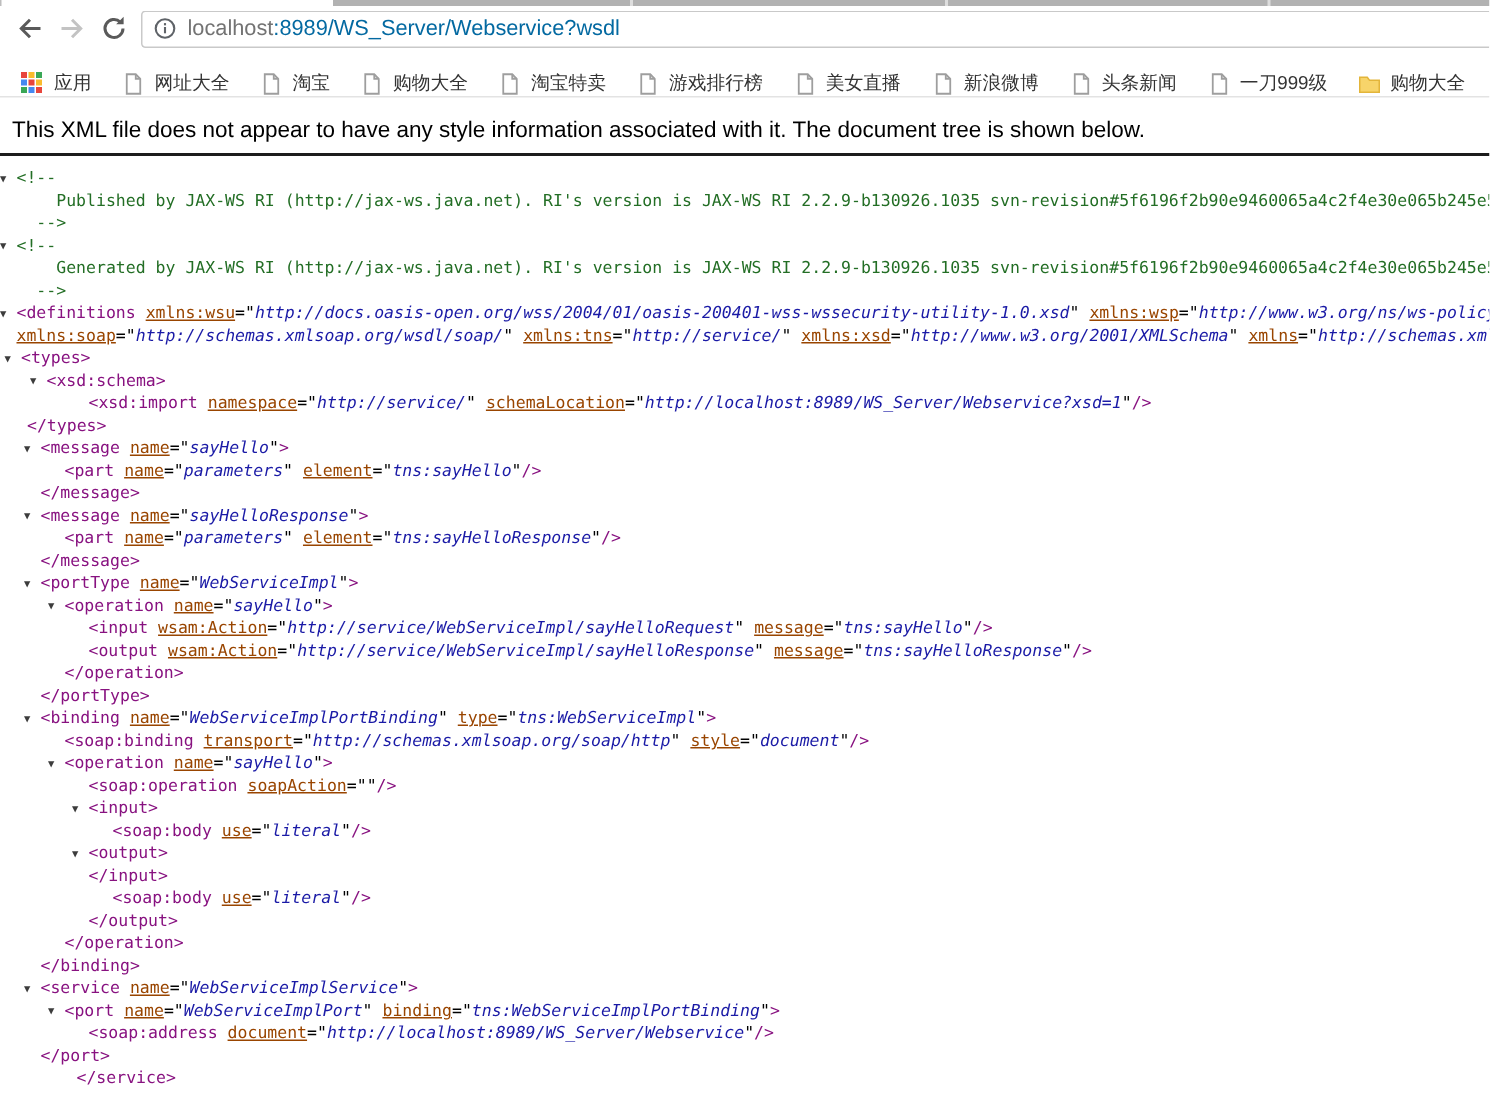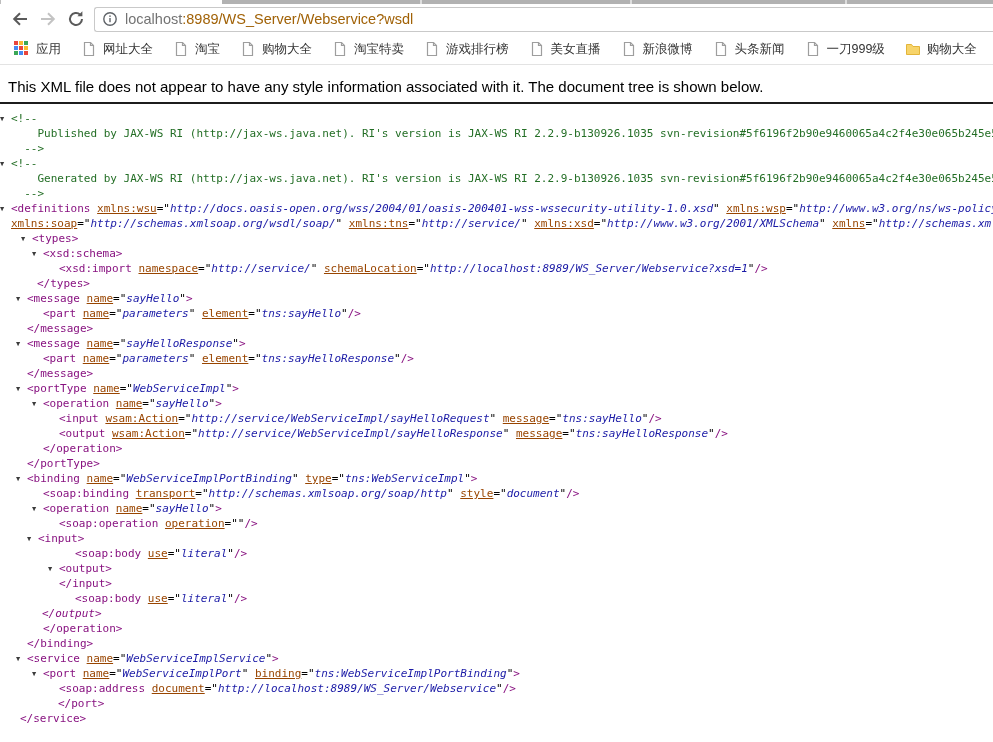--- a/index.html
+++ b/index.html
@@ -9,23 +9,23 @@
   .tabstrip .bg-tabs{position:absolute;left:222px;right:0;top:0;height:4px;background:#b2b2b2;}
   .tabstrip .sep{position:absolute;top:0;width:2px;height:4px;background:#dedede;}
   .tabstrip .active-edge{position:absolute;left:0;top:0;width:7px;height:4px;border-left:1px solid #bdbdbd;}
   
   .toolbar{display:flex;align-items:center;height:30px;padding-left:6px;background:#fff;}
   .nav-btn{width:28px;height:28px;display:flex;align-items:center;justify-content:center;flex:0 0 auto;}
   .addr{flex:1;display:flex;align-items:center;height:23px;margin-left:4px;border:1px solid #c9c9c9;
     border-right:none;border-radius:3px 0 0 3px;padding-left:7px;min-width:0;}
   .addr .url{font-size:14.5px;margin-left:7px;white-space:nowrap;overflow:hidden;}
   .url-host{color:#737373;}
-  .url-rest{color:#a16207;}
-  
-  .bookmarks{display:flex;align-items:center;height:30px;border-bottom:1px solid #e3e3e3;
+  .url-rest{color:#0369a1;}
+  
+  .bookmarks{display:flex;align-items:flex-end;height:30px;border-bottom:1px solid #e3e3e3;
     padding-left:4px;overflow:hidden;background:#fff;}
   .bm{display:flex;align-items:center;gap:6px;padding:0 10px;font-size:12.5px;color:#333;
     white-space:nowrap;flex:0 0 auto;}
   .bm .ic{width:16px;height:16px;display:inline-flex;flex:0 0 auto;}
   
   .apps-grid{display:grid;grid-template-columns:repeat(3,4px);grid-template-rows:repeat(3,4px);gap:1px;}
   .apps-grid i{display:block;}
   
   .notice{font-size:15px;color:#000;padding:13px 8px 7px 8px;}
   .rule{border:none;border-top:2px solid #1c1c1c;margin:0;}
@@ -192,46 +192,46 @@
 <hr class="rule">
 <div class="xml">
     <div class="line" style="padding-left: 11px;"><span class="arrow">▼</span><span class="c-com">&lt;!--</span></div>
     <div class="line" style="padding-left: 11px;"><span class="c-com">    Published by JAX-WS RI (http://jax-ws.java.net). RI's version is JAX-WS RI 2.2.9-b130926.1035 svn-revision#5f6196f2b90e9460065a4c2f4e30e065b245e51e</span></div>
     <div class="line" style="padding-left: 11px;"><span class="c-com">  --&gt;</span></div>
     <div class="line" style="padding-left: 11px;"><span class="arrow">▼</span><span class="c-com">&lt;!--</span></div>
     <div class="line" style="padding-left: 11px;"><span class="c-com">    Generated by JAX-WS RI (http://jax-ws.java.net). RI's version is JAX-WS RI 2.2.9-b130926.1035 svn-revision#5f6196f2b90e9460065a4c2f4e30e065b245e51e</span></div>
     <div class="line" style="padding-left: 11px;"><span class="c-com">  --&gt;</span></div>
     <div class="line" style="padding-left: 11px;"><span class="arrow">▼</span><span class="c-tag">&lt;definitions</span><span class="c-pln"> </span><span class="c-att">xmlns:wsu</span><span class="c-pln">="</span><span class="c-val">http://docs.oasis-open.org/wss/2004/01/oasis-200401-wss-wssecurity-utility-1.0.xsd</span><span class="c-pln">" </span><span class="c-att">xmlns:wsp</span><span class="c-pln">="</span><span class="c-val">http://www.w3.org/ns/ws-policy</span></div>
     <div class="line" style="padding-left: 11px;"><span class="c-att">xmlns:soap</span><span class="c-pln">="</span><span class="c-val">http://schemas.xmlsoap.org/wsdl/soap/</span><span class="c-pln">" </span><span class="c-att">xmlns:tns</span><span class="c-pln">="</span><span class="c-val">http://service/</span><span class="c-pln">" </span><span class="c-att">xmlns:xsd</span><span class="c-pln">="</span><span class="c-val">http://www.w3.org/2001/XMLSchema</span><span class="c-pln">" </span><span class="c-att">xmlns</span><span class="c-pln">="</span><span class="c-val">http://schemas.xmlsoap.org/wsdl/</span></div>
-    <div class="line" style="padding-left: 14px; margin-left: 18px;"><span class="arrow">▼</span><span class="c-tag">&lt;types&gt;</span></div>
-    <div class="line" style="padding-left: 43px;"><span class="arrow">▼</span><span class="c-tag">&lt;xsd:schema&gt;</span></div>
+    <div class="line" style="padding-left: 14px;"><span class="arrow">▼</span><span class="c-tag">&lt;types&gt;</span></div>
+    <div class="line" style="padding-left: 31px;"><span class="arrow">▼</span><span class="c-tag">&lt;xsd:schema&gt;</span></div>
     <div class="line" style="padding-left: 59px;"><span class="c-tag">&lt;xsd:import</span><span class="c-pln"> </span><span class="c-att">namespace</span><span class="c-pln">="</span><span class="c-val">http://service/</span><span class="c-pln">" </span><span class="c-att">schemaLocation</span><span class="c-pln">="</span><span class="c-val">http://localhost:8989/WS_Server/Webservice?xsd=1</span><span class="c-pln">"</span><span class="c-tag">/&gt;</span></div>
-    <div class="line" style="padding-left: 37px;"><span class="c-tag">&lt;/types&gt;</span></div>
+    <div class="line" style="padding-left: 18px;"><span class="c-tag">&lt;/types&gt;</span></div>
     <div class="line" style="padding-left: 27px;"><span class="arrow">▼</span><span class="c-tag">&lt;message</span><span class="c-pln"> </span><span class="c-att">name</span><span class="c-pln">="</span><span class="c-val">sayHello</span><span class="c-pln">"</span><span class="c-tag">&gt;</span></div>
     <div class="line" style="padding-left: 43px;"><span class="c-tag">&lt;part</span><span class="c-pln"> </span><span class="c-att">name</span><span class="c-pln">="</span><span class="c-val">parameters</span><span class="c-pln">" </span><span class="c-att">element</span><span class="c-pln">="</span><span class="c-val">tns:sayHello</span><span class="c-pln">"</span><span class="c-tag">/&gt;</span></div>
     <div class="line" style="padding-left: 27px;"><span class="c-tag">&lt;/message&gt;</span></div>
     <div class="line" style="padding-left: 27px;"><span class="arrow">▼</span><span class="c-tag">&lt;message</span><span class="c-pln"> </span><span class="c-att">name</span><span class="c-pln">="</span><span class="c-val">sayHelloResponse</span><span class="c-pln">"</span><span class="c-tag">&gt;</span></div>
     <div class="line" style="padding-left: 43px;"><span class="c-tag">&lt;part</span><span class="c-pln"> </span><span class="c-att">name</span><span class="c-pln">="</span><span class="c-val">parameters</span><span class="c-pln">" </span><span class="c-att">element</span><span class="c-pln">="</span><span class="c-val">tns:sayHelloResponse</span><span class="c-pln">"</span><span class="c-tag">/&gt;</span></div>
     <div class="line" style="padding-left: 27px;"><span class="c-tag">&lt;/message&gt;</span></div>
     <div class="line" style="padding-left: 27px;"><span class="arrow">▼</span><span class="c-tag">&lt;portType</span><span class="c-pln"> </span><span class="c-att">name</span><span class="c-pln">="</span><span class="c-val">WebServiceImpl</span><span class="c-pln">"</span><span class="c-tag">&gt;</span></div>
     <div class="line" style="padding-left: 43px;"><span class="arrow">▼</span><span class="c-tag">&lt;operation</span><span class="c-pln"> </span><span class="c-att">name</span><span class="c-pln">="</span><span class="c-val">sayHello</span><span class="c-pln">"</span><span class="c-tag">&gt;</span></div>
     <div class="line" style="padding-left: 59px;"><span class="c-tag">&lt;input</span><span class="c-pln"> </span><span class="c-att">wsam:Action</span><span class="c-pln">="</span><span class="c-val">http://service/WebServiceImpl/sayHelloRequest</span><span class="c-pln">" </span><span class="c-att">message</span><span class="c-pln">="</span><span class="c-val">tns:sayHello</span><span class="c-pln">"</span><span class="c-tag">/&gt;</span></div>
     <div class="line" style="padding-left: 59px;"><span class="c-tag">&lt;output</span><span class="c-pln"> </span><span class="c-att">wsam:Action</span><span class="c-pln">="</span><span class="c-val">http://service/WebServiceImpl/sayHelloResponse</span><span class="c-pln">" </span><span class="c-att">message</span><span class="c-pln">="</span><span class="c-val">tns:sayHelloResponse</span><span class="c-pln">"</span><span class="c-tag">/&gt;</span></div>
     <div class="line" style="padding-left: 43px;"><span class="c-tag">&lt;/operation&gt;</span></div>
     <div class="line" style="padding-left: 27px;"><span class="c-tag">&lt;/portType&gt;</span></div>
     <div class="line" style="padding-left: 27px;"><span class="arrow">▼</span><span class="c-tag">&lt;binding</span><span class="c-pln"> </span><span class="c-att">name</span><span class="c-pln">="</span><span class="c-val">WebServiceImplPortBinding</span><span class="c-pln">" </span><span class="c-att">type</span><span class="c-pln">="</span><span class="c-val">tns:WebServiceImpl</span><span class="c-pln">"</span><span class="c-tag">&gt;</span></div>
     <div class="line" style="padding-left: 43px;"><span class="c-tag">&lt;soap:binding</span><span class="c-pln"> </span><span class="c-att">transport</span><span class="c-pln">="</span><span class="c-val">http://schemas.xmlsoap.org/soap/http</span><span class="c-pln">" </span><span class="c-att">style</span><span class="c-pln">="</span><span class="c-val">document</span><span class="c-pln">"</span><span class="c-tag">/&gt;</span></div>
     <div class="line" style="padding-left: 43px;"><span class="arrow">▼</span><span class="c-tag">&lt;operation</span><span class="c-pln"> </span><span class="c-att">name</span><span class="c-pln">="</span><span class="c-val">sayHello</span><span class="c-pln">"</span><span class="c-tag">&gt;</span></div>
-    <div class="line" style="padding-left: 59px;"><span class="c-tag">&lt;soap:operation</span><span class="c-pln"> </span><span class="c-att">operation</span><span class="c-pln">="</span><span class="c-val"></span><span class="c-pln">"</span><span class="c-tag">/&gt;</span></div>
-    <div class="line" style="padding-left: 38px;"><span class="arrow">▼</span><span class="c-tag">&lt;input&gt;</span></div>
+    <div class="line" style="padding-left: 59px;"><span class="c-tag">&lt;soap:operation</span><span class="c-pln"> </span><span class="c-att">soapAction</span><span class="c-pln">="</span><span class="c-val"></span><span class="c-pln">"</span><span class="c-tag">/&gt;</span></div>
+    <div class="line" style="padding-left: 59px;"><span class="arrow">▼</span><span class="c-tag">&lt;input&gt;</span></div>
     <div class="line" style="padding-left: 75px;"><span class="c-tag">&lt;soap:body</span><span class="c-pln"> </span><span class="c-att">use</span><span class="c-pln">="</span><span class="c-val">literal</span><span class="c-pln">"</span><span class="c-tag">/&gt;</span></div>
     <div class="line" style="padding-left: 59px;"><span class="arrow">▼</span><span class="c-tag">&lt;output&gt;</span></div>
     <div class="line" style="padding-left: 59px;"><span class="c-tag">&lt;/input&gt;</span></div>
     <div class="line" style="padding-left: 75px;"><span class="c-tag">&lt;soap:body</span><span class="c-pln"> </span><span class="c-att">use</span><span class="c-pln">="</span><span class="c-val">literal</span><span class="c-pln">"</span><span class="c-tag">/&gt;</span></div>
-    <div class="line" style="padding-left: 42px; font-style: italic;"><span class="c-tag">&lt;/output&gt;</span></div>
+    <div class="line" style="padding-left: 59px;"><span class="c-tag">&lt;/output&gt;</span></div>
     <div class="line" style="padding-left: 43px;"><span class="c-tag">&lt;/operation&gt;</span></div>
     <div class="line" style="padding-left: 27px;"><span class="c-tag">&lt;/binding&gt;</span></div>
     <div class="line" style="padding-left: 27px;"><span class="arrow">▼</span><span class="c-tag">&lt;service</span><span class="c-pln"> </span><span class="c-att">name</span><span class="c-pln">="</span><span class="c-val">WebServiceImplService</span><span class="c-pln">"</span><span class="c-tag">&gt;</span></div>
     <div class="line" style="padding-left: 43px;"><span class="arrow">▼</span><span class="c-tag">&lt;port</span><span class="c-pln"> </span><span class="c-att">name</span><span class="c-pln">="</span><span class="c-val">WebServiceImplPort</span><span class="c-pln">" </span><span class="c-att">binding</span><span class="c-pln">="</span><span class="c-val">tns:WebServiceImplPortBinding</span><span class="c-pln">"</span><span class="c-tag">&gt;</span></div>
     <div class="line" style="padding-left: 59px;"><span class="c-tag">&lt;soap:address</span><span class="c-pln"> </span><span class="c-att">document</span><span class="c-pln">="</span><span class="c-val">http://localhost:8989/WS_Server/Webservice</span><span class="c-pln">"</span><span class="c-tag">/&gt;</span></div>
-    <div class="line" style="padding-left: 58px;"><span class="c-tag">&lt;/port&gt;</span></div>
-    <div class="line" style="padding-left: 20px;"><span class="c-tag">&lt;/service&gt;</span></div>
+    <div class="line" style="padding-left: 27px;"><span class="c-tag">&lt;/port&gt;</span></div>
+    <div class="line" style="padding-left: 20px; margin-left: 31px;"><span class="c-tag">&lt;/service&gt;</span></div>
   </div>
 
 </body></html>

